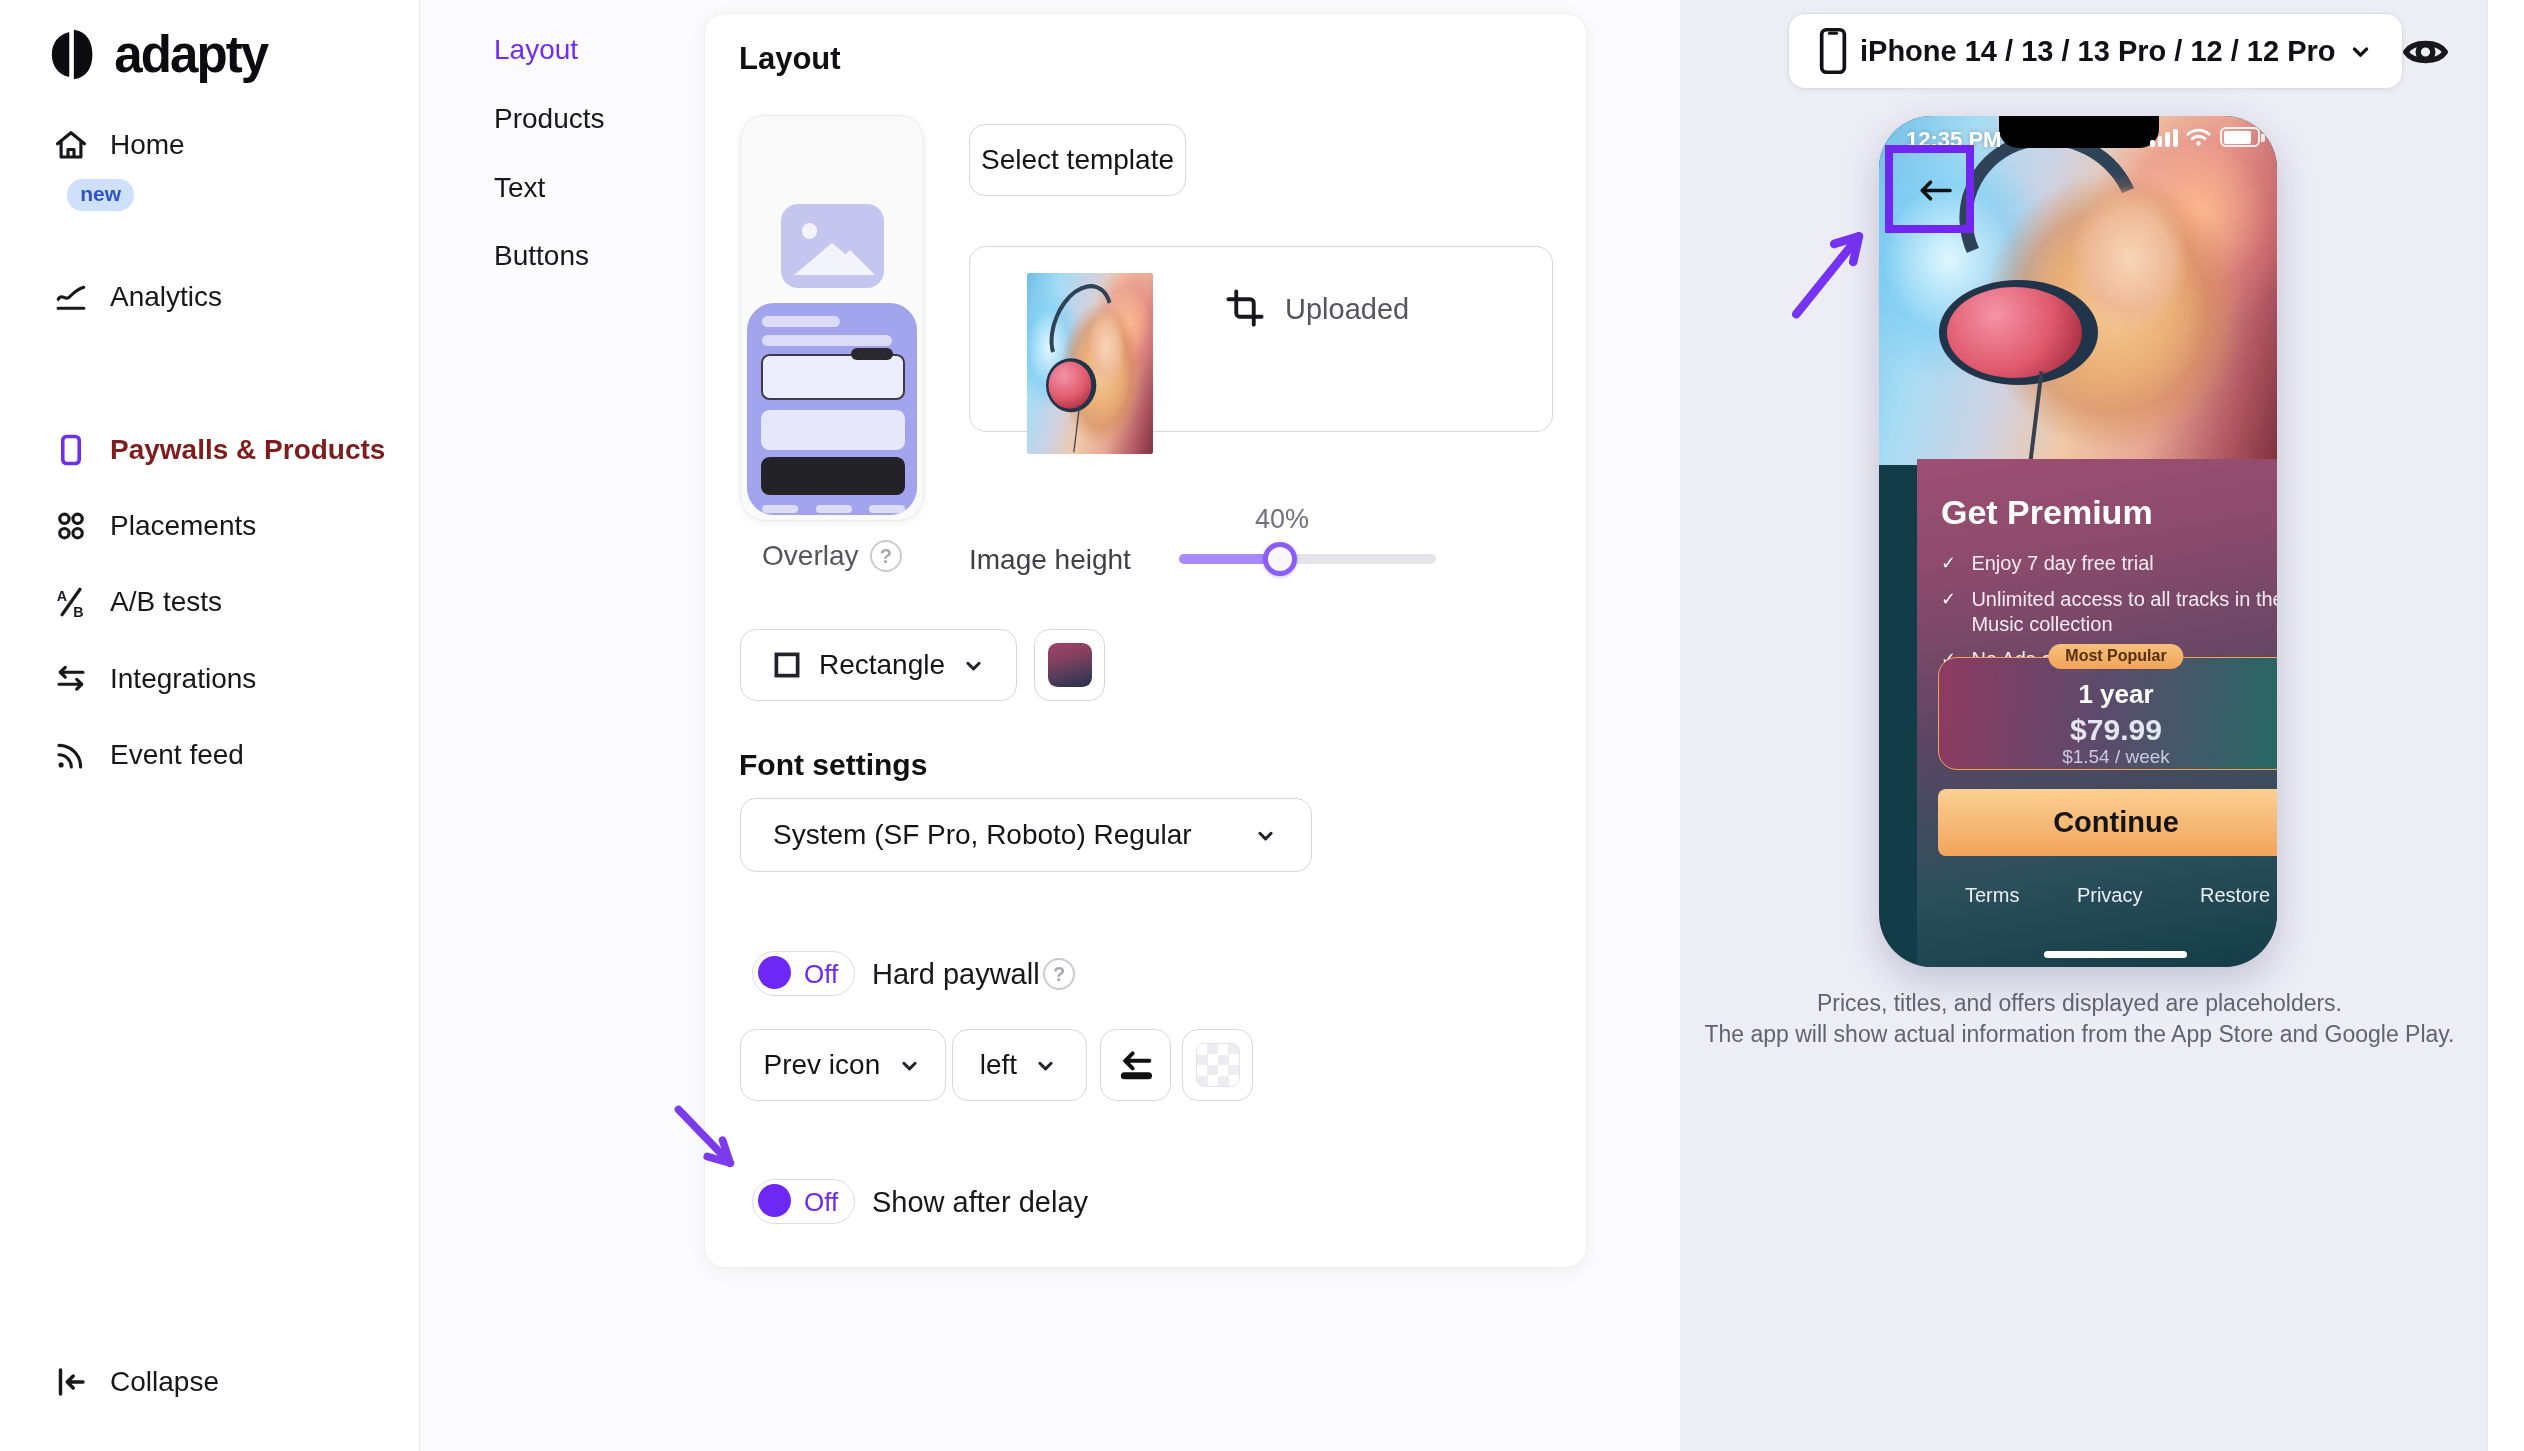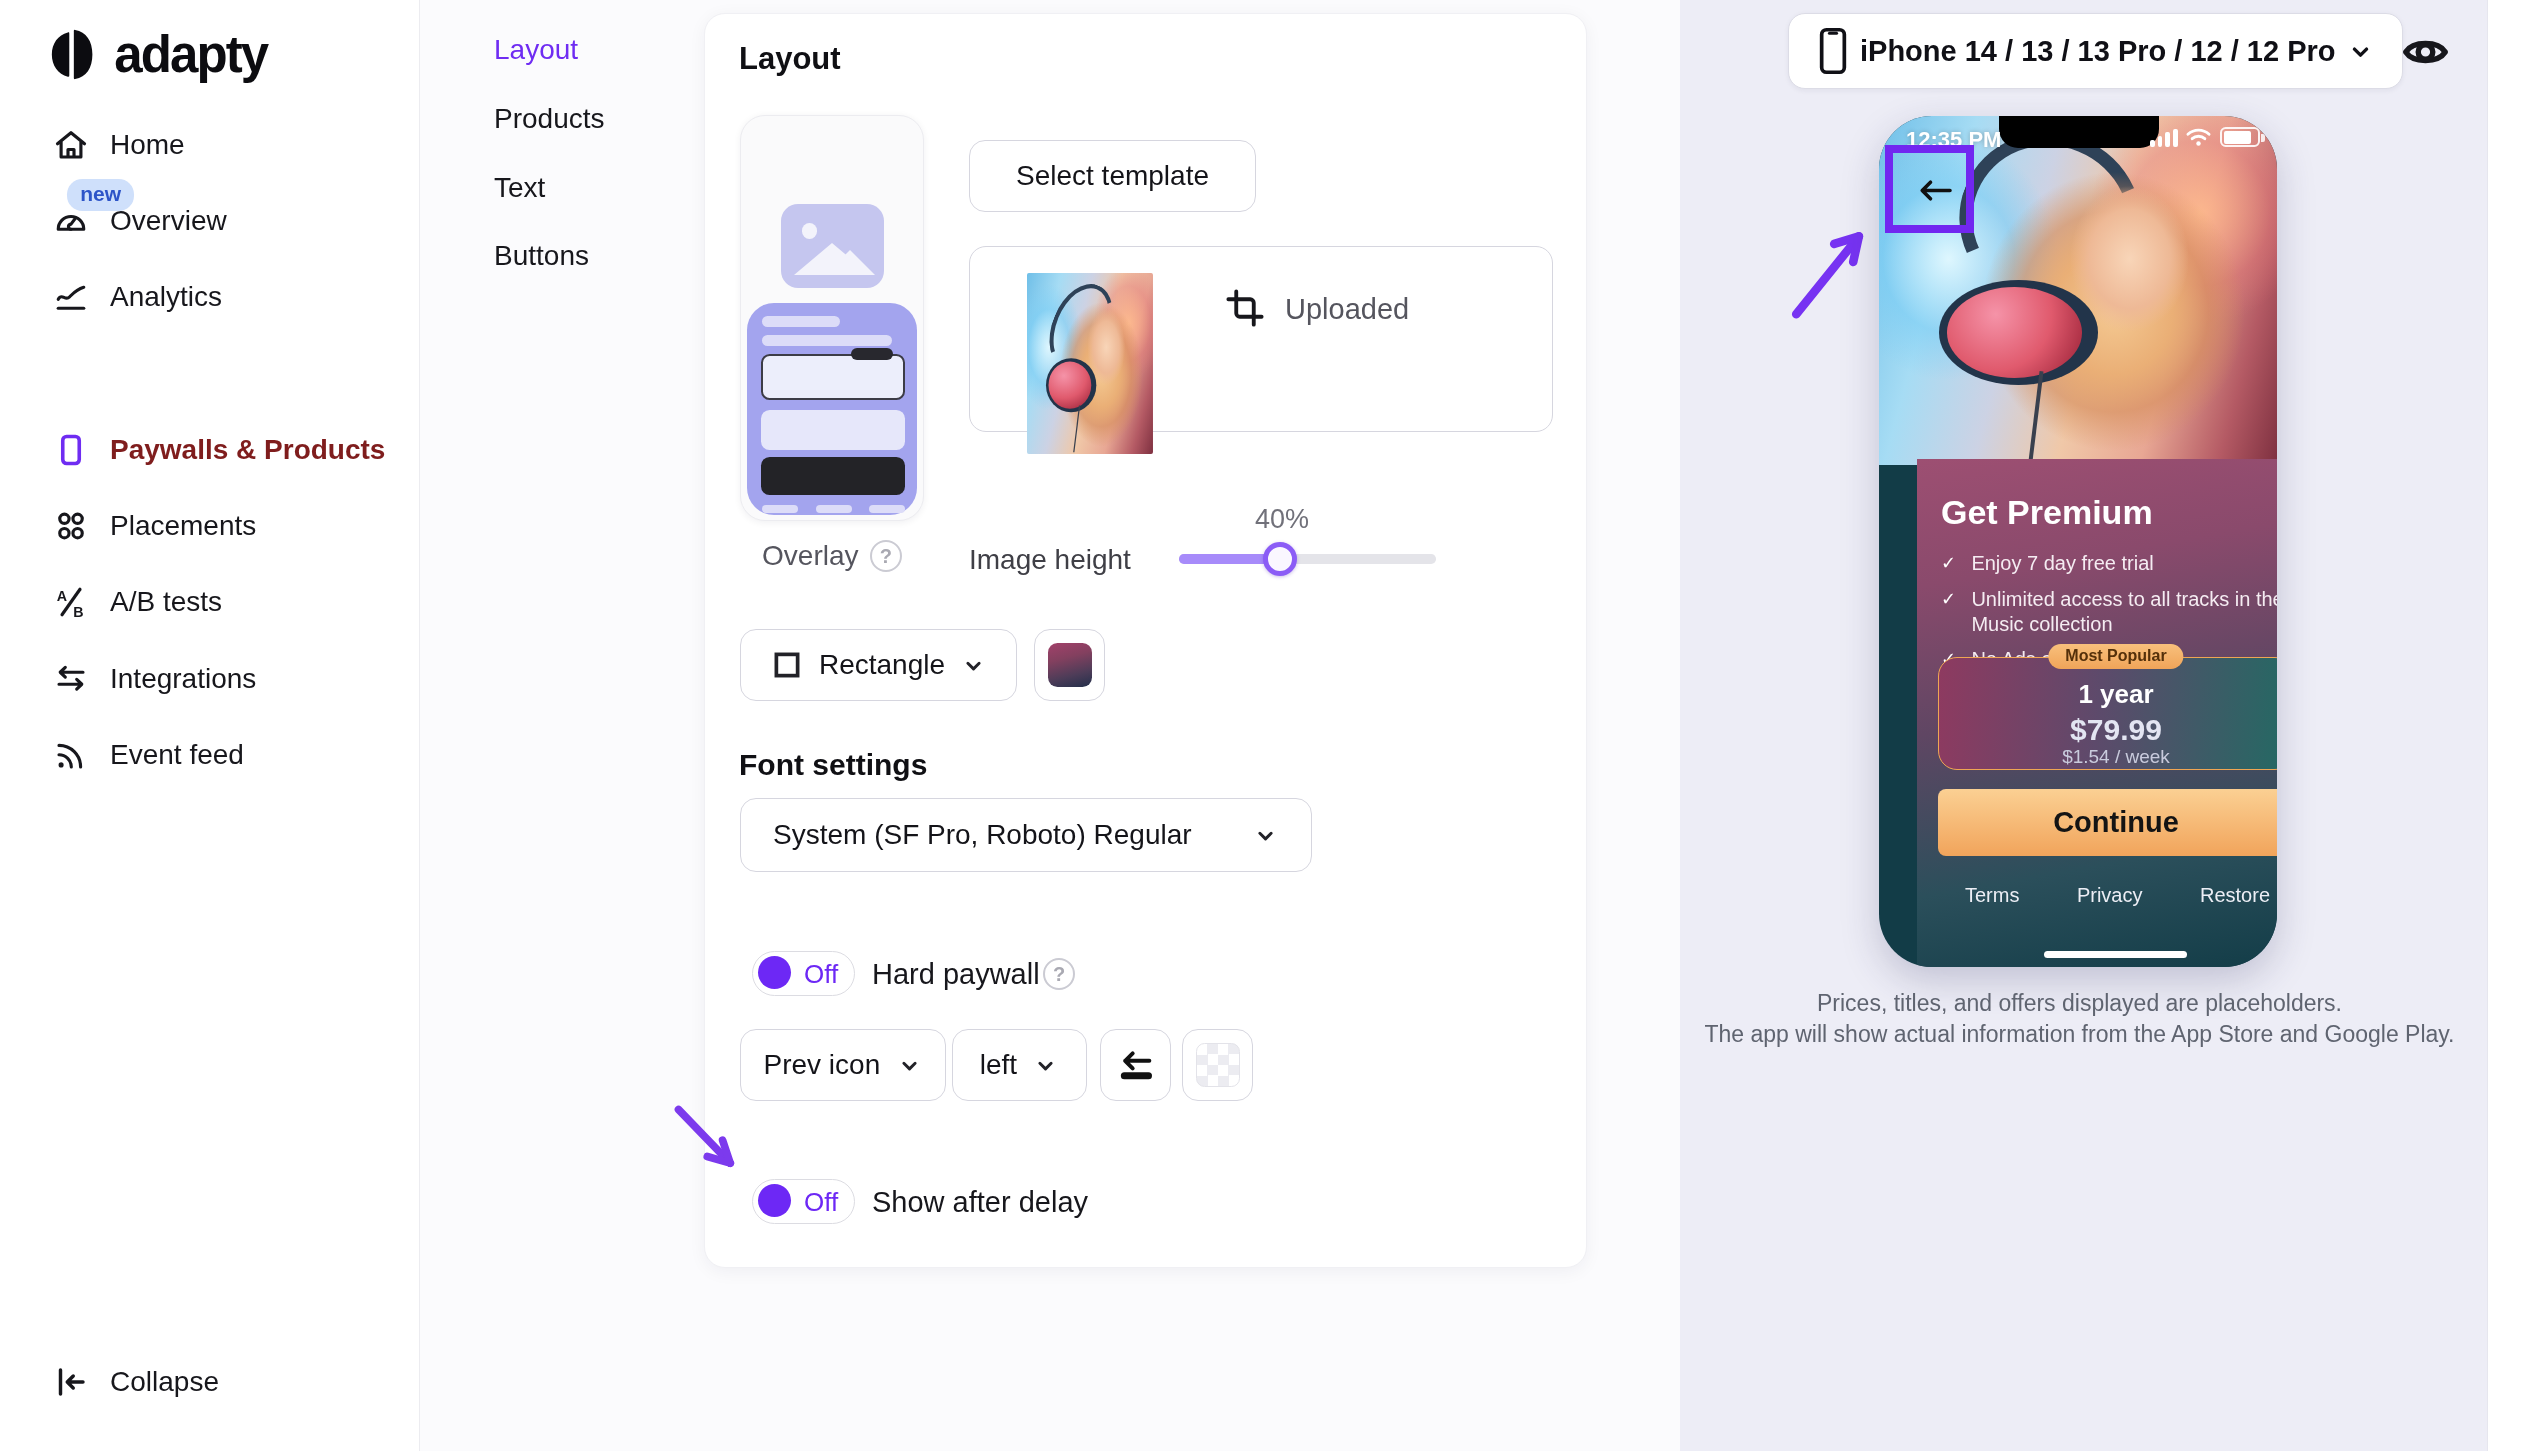--- a/index.html
+++ b/index.html
@@ -142,27 +142,20 @@
 
     <span class="badge-new">new</span>
 
     <div class="side-item" style="top:107px">
       <svg width="36" height="36" viewBox="0 0 24 24" fill="none" stroke="#17171c" stroke-width="2.1" stroke-linecap="round" stroke-linejoin="round">
           <path d="M3 11.2 12 3.8l9 7.4M5.4 9.6V20h13.2V9.6M10 20v-5h4v5"></path>
         </svg>
       <span class="lbl">Home</span>
     </div>
 
-    <div class="side-item" style="top:183px">
-      <svg width="36" height="36" viewBox="0 0 24 24" fill="none" stroke="#17171c" stroke-width="2.1" stroke-linecap="round" stroke-linejoin="round">
-          <path d="M3.5 17.5a8.5 8.5 0 0 1 17 0Z"></path>
-          <path d="M12 17.5c-2 0-2.5-3 0-3.4l3-4"></path>
-        </svg>
-      <span class="lbl">Overview</span>
-    </div>
 
     <div class="side-item" style="top:259px">
       <svg width="36" height="36" viewBox="0 0 24 24" fill="none" stroke="#17171c" stroke-width="2.1" stroke-linecap="round" stroke-linejoin="round">
           <path d="M3.5 19.5h17"></path>
           <path d="M3.5 13.5c2.5-4.5 4.5 1.5 7.5-1.5s4.5-5 9.5-6.5"></path>
         </svg>
       <span class="lbl">Analytics</span>
     </div>
 
 
@@ -245,21 +238,21 @@
         <span class="tpl-dash" style="left:15.3px"></span>
         <span class="tpl-dash" style="left:69px"></span>
         <span class="tpl-dash" style="left:122px"></span>
       </div>
     </div>
     <div class="overlay-row">
       <span class="lbl">Overlay</span>
       <span class="help">?</span>
     </div>
 
-    <div class="btn-outline" style="left:264px;top:126px;width:287px;height:72px">
+    <div class="btn-outline" style="left:264px;top:110px;width:217px;height:72px">
       <span>Select template</span>
     </div>
 
     <div class="uploaded-box">
       <div class="up-thumb">
         <div class="photo-art">
           <div class="art-glow"></div>
             <div class="art-warm"></div>
             <div class="art-band"></div>
           <div class="art-hair"></div>

